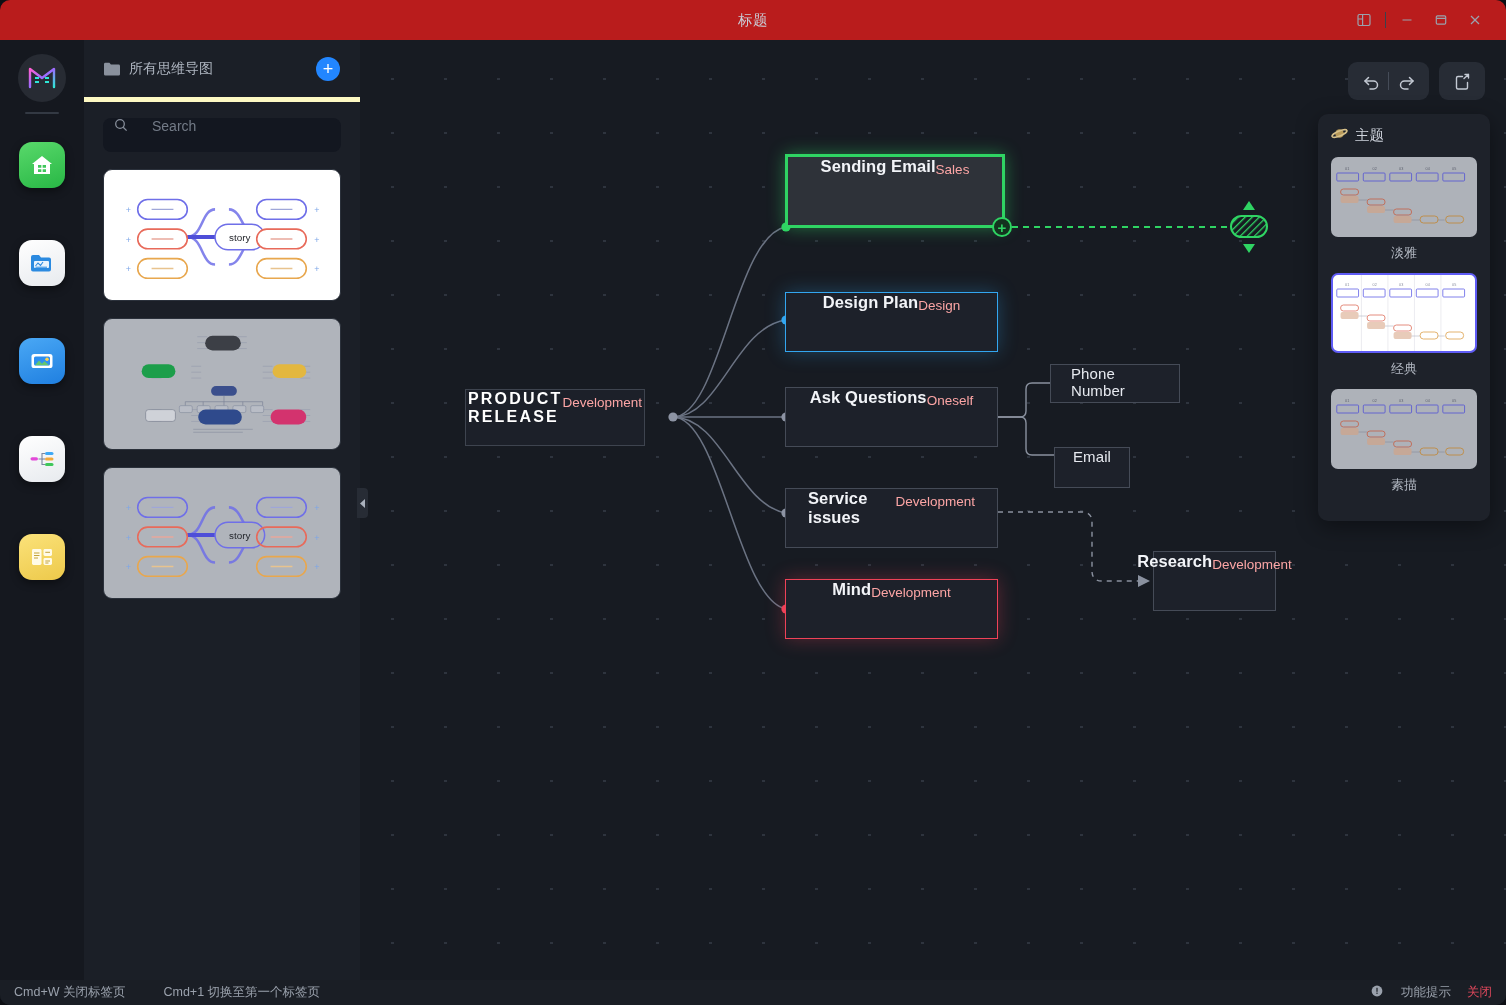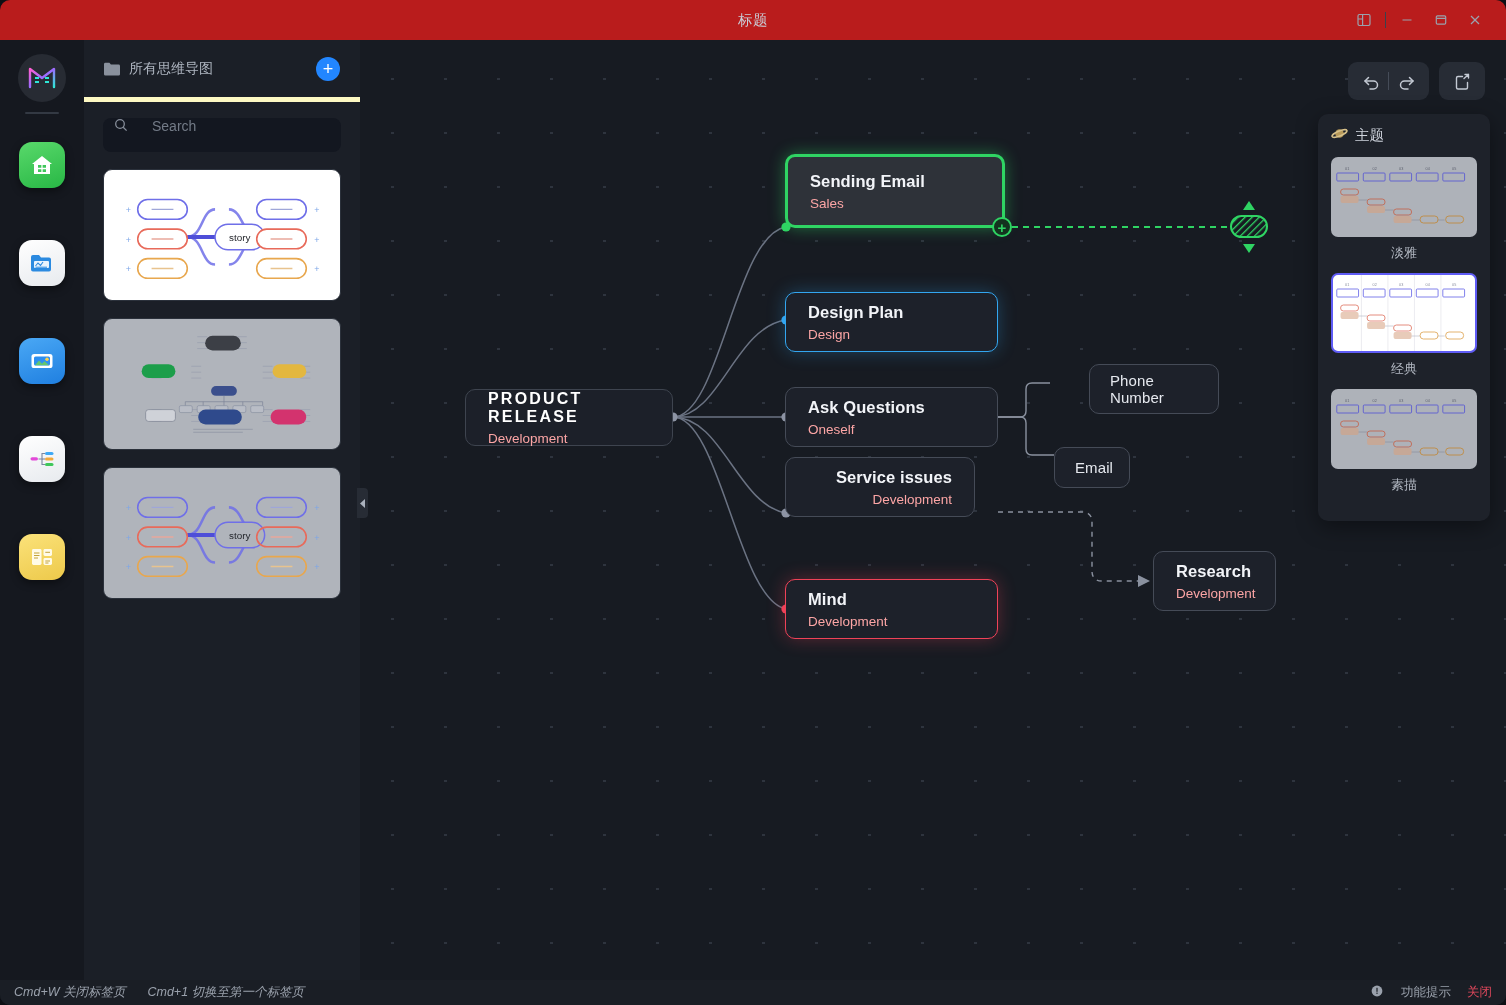--- a/index.html
+++ b/index.html
@@ -129,24 +129,24 @@
     color: #c4cad4; cursor: pointer; border-radius: 7px;
   }
   .tb-sep { width: 1px; height: 18px; background: #454c58; }
 
   
   .mm-svg { position: absolute; inset: 0; width: 1146px; height: 940px; }
 
   
   .node {
     position: absolute;
-    border-radius: 10px;
+    border-radius: 0;
     background: #1d212a;
     border: 1px solid #454b57;
-    display: flex; flex-direction: column; justify-content: center;
+    display: flex; flex-direction: row; justify-content: center;
     padding: 0 22px;
     cursor: pointer;
   }
   .node .n-title { font-size: 16.5px; font-weight: bold; color: #f2f4f8; letter-spacing: .1px; }
   .node .n-sub { font-size: 13.5px; color: #fca5a5; margin-top: 5px; }
   .node.plain { justify-content: center; padding: 0 20px; }
   .node.plain .n-title { font-weight: normal; font-size: 15px; color: #e6e9ef; }
 
   .node.root {
     background: #1c2029; border: 1px solid #3e444f;
@@ -196,21 +196,21 @@
   .theme-thumb svg { position: absolute; inset: 0; width: 100%; height: 100%; }
   .theme-label { text-align: center; font-size: 13px; color: #b3b9c3; margin: 7px 0 11px 0; }
 
   
   .statusbar {
     position: absolute; left: 0; bottom: 0; width: 1506px; height: 25px;
     background: #1a1e25;
     display: flex; align-items: center; padding: 0 14px;
     font-size: 12.5px; color: #9aa1ac;
   }
-  .sb-left { display: flex; gap: 22px; font-style: italic; }
+  .sb-left { display: flex; gap: 38px; }
   .sb-right { margin-left: auto; display: flex; align-items: center; gap: 16px; }
   .sb-tip { display: flex; align-items: center; gap: 18px; }
   .sb-close { color: #e0485c; cursor: pointer; }
 </style>
 </head>
 <body>
 
 <div class="app">
 
   <div class="titlebar">
@@ -516,51 +516,51 @@
       <div class="tb-group">
         <div class="tb-btn">
           <svg width="19" height="19" viewBox="0 0 19 19" fill="none" stroke="currentColor" stroke-width="1.4" stroke-linecap="round" stroke-linejoin="round">
             <path d="M14.5 10.5 V15.5 a1.5 1.5 0 0 1 -1.5 1.5 H5 a1.5 1.5 0 0 1 -1.5 -1.5 V6 A1.5 1.5 0 0 1 5 4.5 H9.5"></path>
             <path d="M11 6.5 L15.5 2.5 M15.5 2.5 H12 M15.5 2.5 V6"></path>
           </svg>
         </div>
       </div>
     </div>
 
-    <div class="node root" style="left:105px; top:349px; width:208px; height:57px;">
+    <div class="node root" style="left:105px; top:349px; width:180px; height:57px;">
       <span class="n-title">PRODUCT RELEASE</span>
       <span class="n-sub">Development</span>
     </div>
 
     <div class="node sel-green" style="left:425px; top:188px; width:220px; height:74px; transform:translateY(-74px);">
       <span class="n-title">Sending Email</span>
       <span class="n-sub">Sales</span>
     </div>
 
     <div class="node sel-blue" style="left:425px; top:252px; width:213px; height:60px;">
       <span class="n-title">Design Plan</span>
       <span class="n-sub">Design</span>
     </div>
 
     <div class="node" style="left:425px; top:347px; width:213px; height:60px;">
       <span class="n-title">Ask Questions</span>
       <span class="n-sub">Oneself</span>
     </div>
 
-    <div class="node" style="left:425px; top:417px; width:190px; height:60px;align-items:flex-end;">
+    <div class="node" style="left:425px; top:448px; width:213px; height:60px;">
       <span class="n-title">Service issues</span>
       <span class="n-sub">Development</span>
     </div>
 
     <div class="node sel-red" style="left:425px; top:539px; width:213px; height:60px;">
       <span class="n-title">Mind</span>
       <span class="n-sub">Development</span>
     </div>
 
-    <div class="node plain" style="left:729px; top:324px; width:130px; height:50px;">
+    <div class="node plain" style="left:690px; top:324px; width:130px; height:39px;">
       <span class="n-title">Phone Number</span>
     </div>
 
     <div class="node plain" style="left:694px; top:407px; width:76px; height:41px;">
       <span class="n-title">Email</span>
     </div>
 
     <div class="node" style="left:793px; top:511px; width:123px; height:60px;">
       <span class="n-title">Research</span>
       <span class="n-sub">Development</span>

